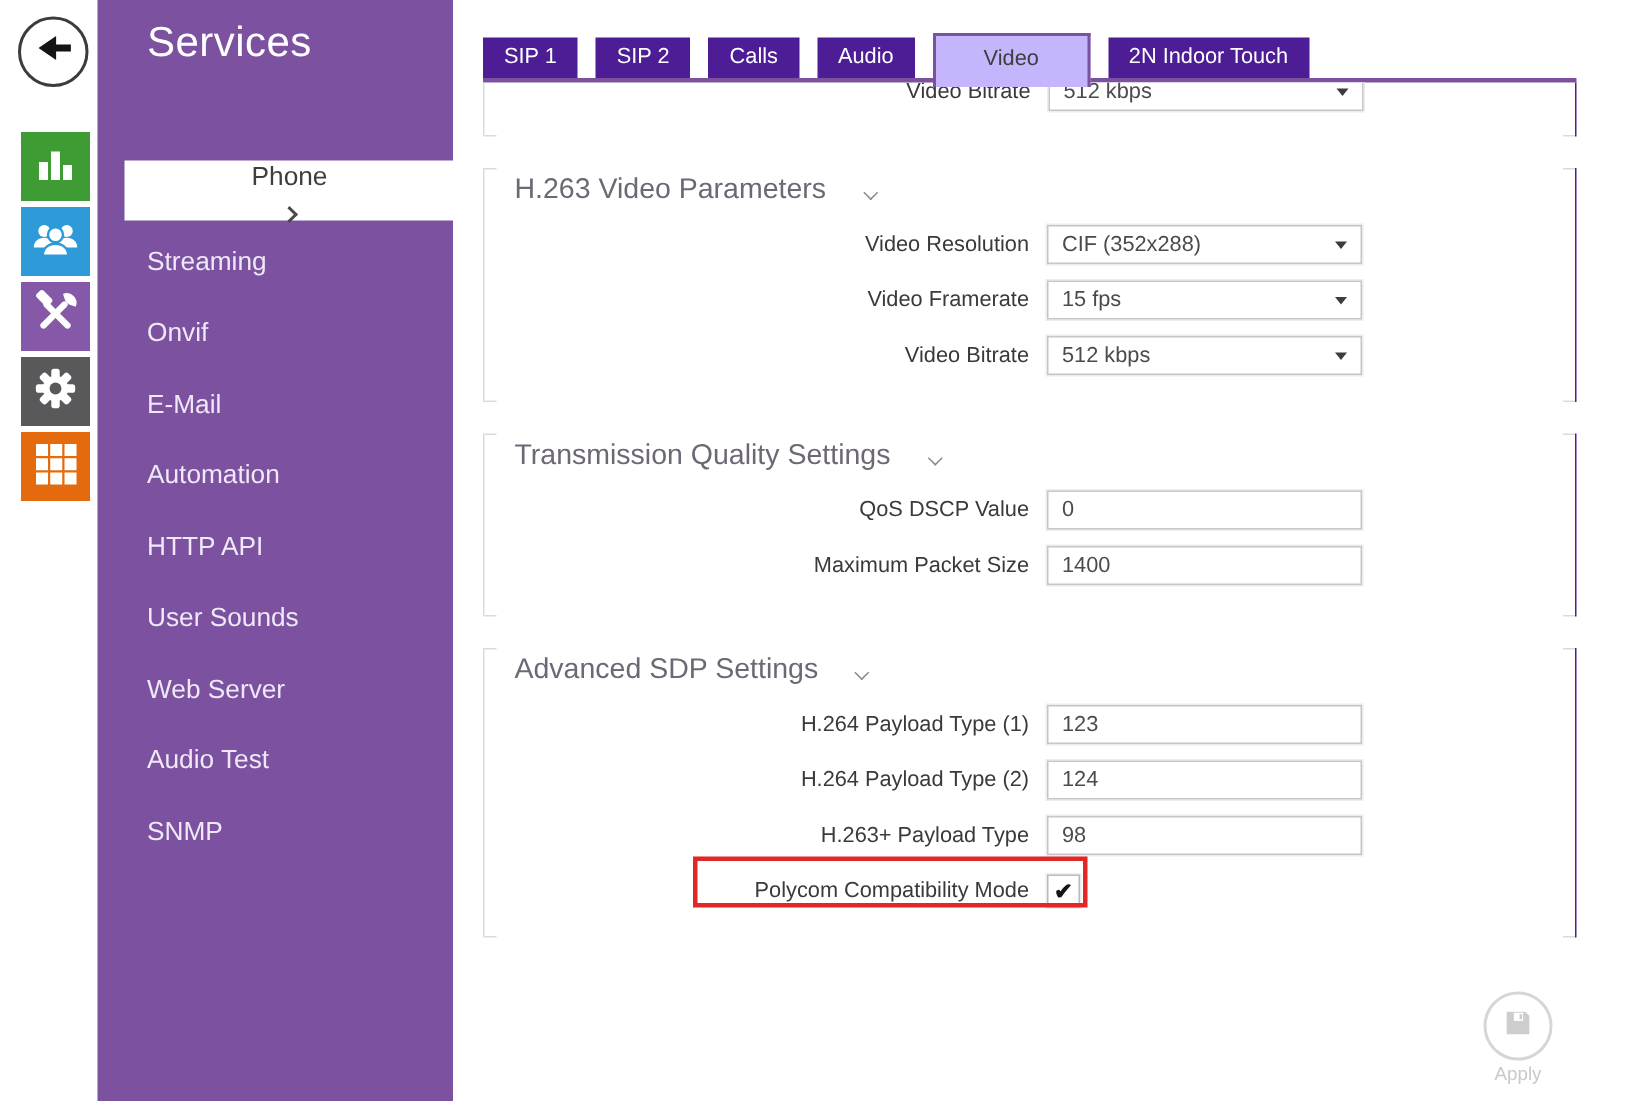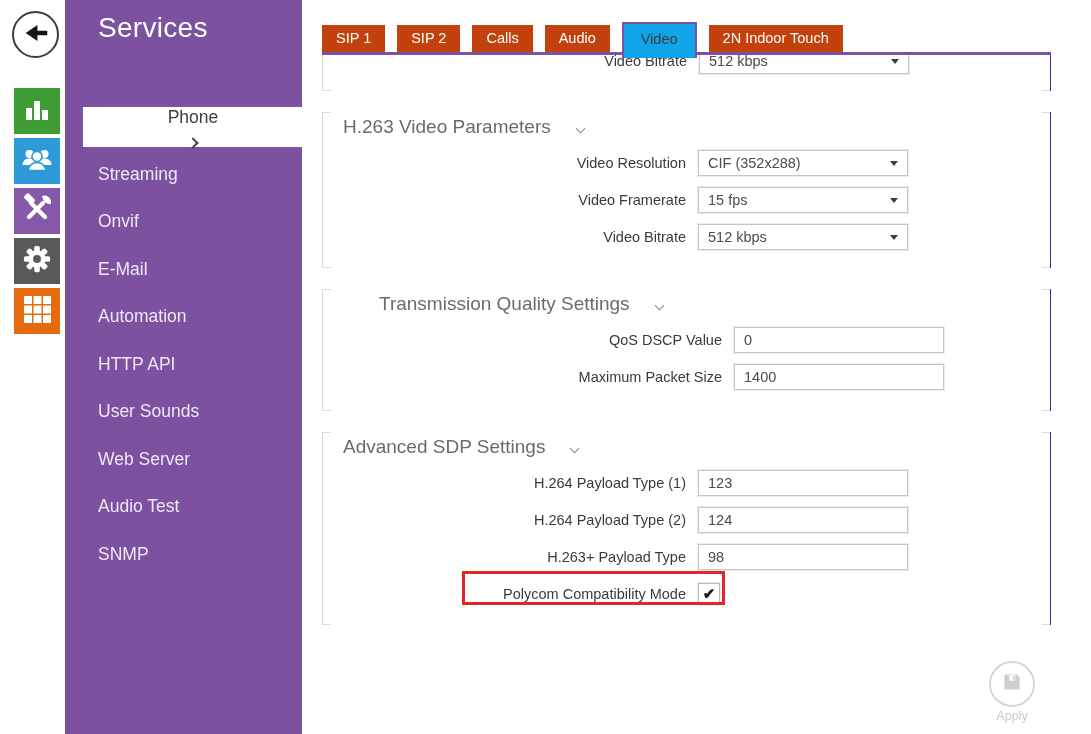--- a/index.html
+++ b/index.html
@@ -46,45 +46,45 @@
   .chev-right {
     width:8px; height:8px; border-top:2px solid #4a4a4a; border-right:2px solid #4a4a4a;
     transform:rotate(45deg); flex:none;
   }
 
   
   .tabs { position:absolute; left:320px; top:0; width:731px; height:60px; }
   .tabline { position:absolute; left:2px; top:52px; width:729px; height:3px; background:#7B51A0; }
   .tabrow { position:absolute; left:2px; top:25px; display:flex; gap:12px; align-items:flex-start; }
   .tab {
-    height:27px; line-height:27px; padding:0 14px; background:#c2410c;
+    height:27px; line-height:27px; padding:0 14px; background:#4c1d95;
     color:#fff; font-size:14.5px; white-space:nowrap; cursor:pointer;
   }
   .tab.active {
     position:relative; z-index:2; margin-top:-3px; height:36px; line-height:31px;
-    background:#0ea5e9; border:2px solid #7B51A0; border-bottom:none;
-    color:#3E3E3E; padding:0 17px;text-align:right;
+    background:#c4b5fd; border:2px solid #7B51A0; border-bottom:none;
+    color:#3E3E3E; padding:0 32px;text-align:right;
   }
 
   
   .content { position:absolute; left:320px; top:0; width:731px; height:734px; }
   .sect {
     position:absolute; left:2px; width:729px;
     border-left:1px solid #DBDBDB; border-right:1px solid #4c1d95; background:transparent;
   }
   .stub { position:absolute; width:8px; height:1px; background:#DBDBDB; }
   .stub.tl { top:0; left:0; } .stub.tr { top:0; right:0; }
   .stub.bl { bottom:0; left:0; } .stub.br { bottom:0; right:0; }
 
   .sect-partial { top:55px; height:36px; }
   .clipwrap { position:absolute; left:1px; right:1px; top:0; bottom:1px; overflow:hidden; }
   .clipwrap .row { position:absolute; top:-7px; left:0; right:0; margin:0; }
 
   .sect-h263 { top:112px; height:156px; }
-  .sect-tqs  { top:289px; height:122px;padding-left:36px; }
+  .sect-tqs  { top:289px; height:122px; }
   .sect-sdp  { top:432px; height:193px; }
 
   .sect-title {
     height:22px; margin:4px 0 12px 20px;
     font-size:19px; color:#6E6876; display:flex; align-items:center; gap:26px;
   }
   .chev-down {
     width:7px; height:7px; margin-top:2px;
     border-right:1.6px solid #8d8894; border-bottom:1.6px solid #8d8894;
     transform:rotate(45deg); cursor:pointer; flex:none;

